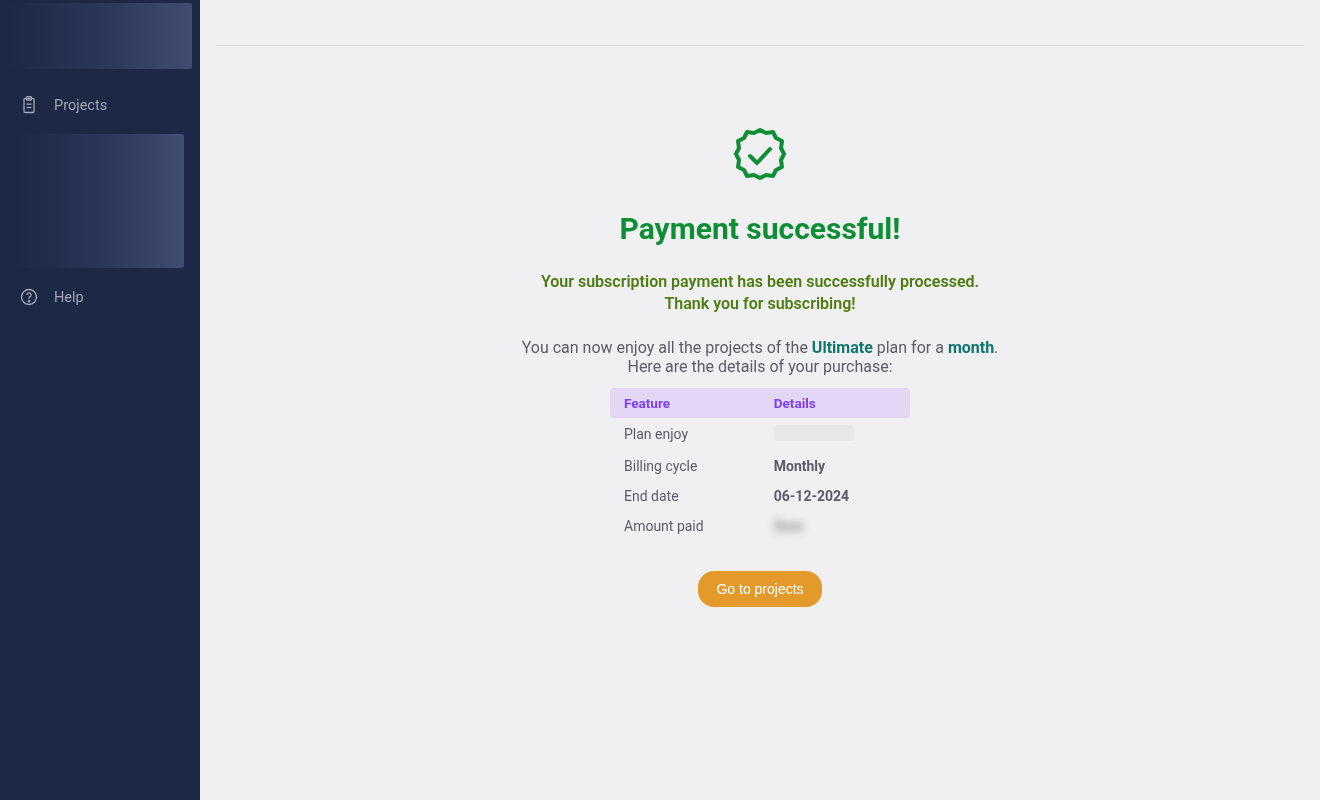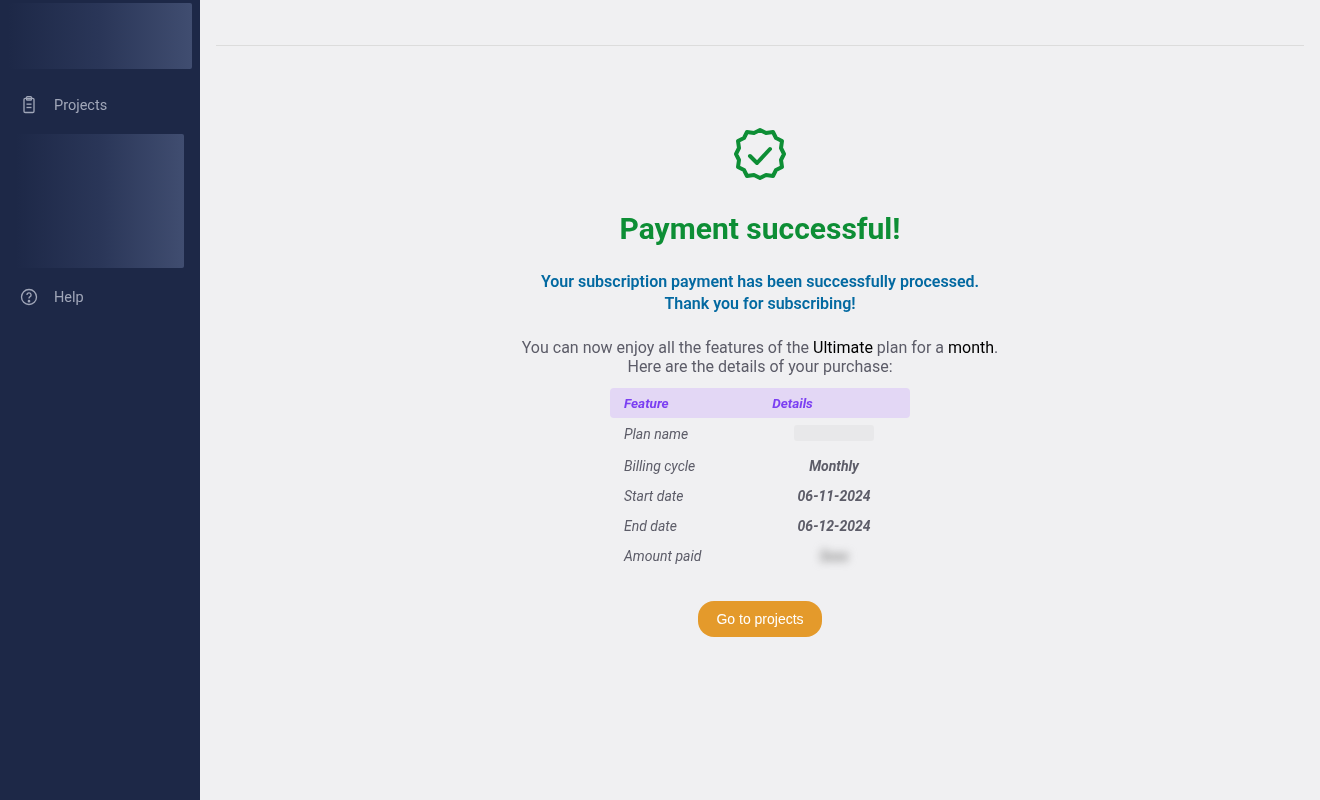--- a/index.html
+++ b/index.html
@@ -75,46 +75,45 @@
       height: 60px;
       margin-bottom: 25px;
     }
     .title {
       color: #0d8e35;
       font-size: 30px;
       font-weight: 700;
       margin-bottom: 25px;
     }
     .subtitle {
-      color: #0369a1;
+      color: #4d7c0f;
       font-size: 16px;
       font-weight: 600;
       text-align: center;
       line-height: 1.4;
     }
     .feature-line {
       color: #5c5c68;
       font-size: 16px;
       text-align: center;
       margin-top: 22px;
     }
     .feature-line .em {
-      color: #000000;
-      font-weight: 400;
+      color: #0f766e;
+      font-weight: 700;
     }
     .details-heading {
       color: #5c5c68;
       font-size: 16px;
       margin-bottom: 12px;
     }
     .details-table {
       width: 300px;
       border-collapse: collapse;
       font-size: 14px;
-      font-style: italic;
     }
     .details-table thead tr {
       background: #e3d7f5;
     }
     .details-table th {
       text-align: left;
       color: #7b3ff2;
       font-weight: 700;
       padding: 7px 14px;
       font-size: 13.5px;
@@ -127,21 +126,20 @@
       border-top-right-radius: 4px;
       border-bottom-right-radius: 4px;
     }
     .details-table td {
       padding: 7px 14px;
       color: #5c5c68;
       font-size: 14px;
     }
     .details-table td:nth-child(2) {
       font-weight: 700;
-      text-align: center;
     }
     .redacted-cell {
       background: #e8e8ea;
       border-radius: 3px;
       width: 80px;
       height: 16px;
       display: inline-block;
     }
     .redacted-blur {
       filter: blur(4px);
@@ -202,44 +200,40 @@
         <path d="M20 30 l7 7 l13 -14"></path>
       </svg>
     </div>
 
     <h1 class="title">Payment successful!</h1>
 
     <p class="subtitle">Your subscription payment has been successfully processed.</p>
     <p class="subtitle">Thank you for subscribing!</p>
 
     <p class="feature-line">
-      <span>You can now enjoy all the features of the </span><span class="em">Ultimate</span><span> plan for a </span><span class="em">month</span><span>.</span>
+      <span>You can now enjoy all the projects of the </span><span class="em">Ultimate</span><span> plan for a </span><span class="em">month</span><span>.</span>
     </p>
 
     <p class="details-heading">Here are the details of your purchase:</p>
 
     <table class="details-table">
       <thead>
         <tr>
           <th>Feature</th>
           <th>Details</th>
         </tr>
       </thead>
       <tbody>
         <tr>
-          <td>Plan name</td>
+          <td>Plan enjoy</td>
           <td><span class="redacted-cell"></span></td>
         </tr>
         <tr>
           <td>Billing cycle</td>
           <td>Monthly</td>
-        </tr>
-        <tr>
-          <td>Start date</td>
-          <td>06-11-2024</td>
         </tr>
         <tr>
           <td>End date</td>
           <td>06-12-2024</td>
         </tr>
         <tr>
           <td>Amount paid</td>
           <td><span class="redacted-blur">$xxx</span></td>
         </tr>
       </tbody>

